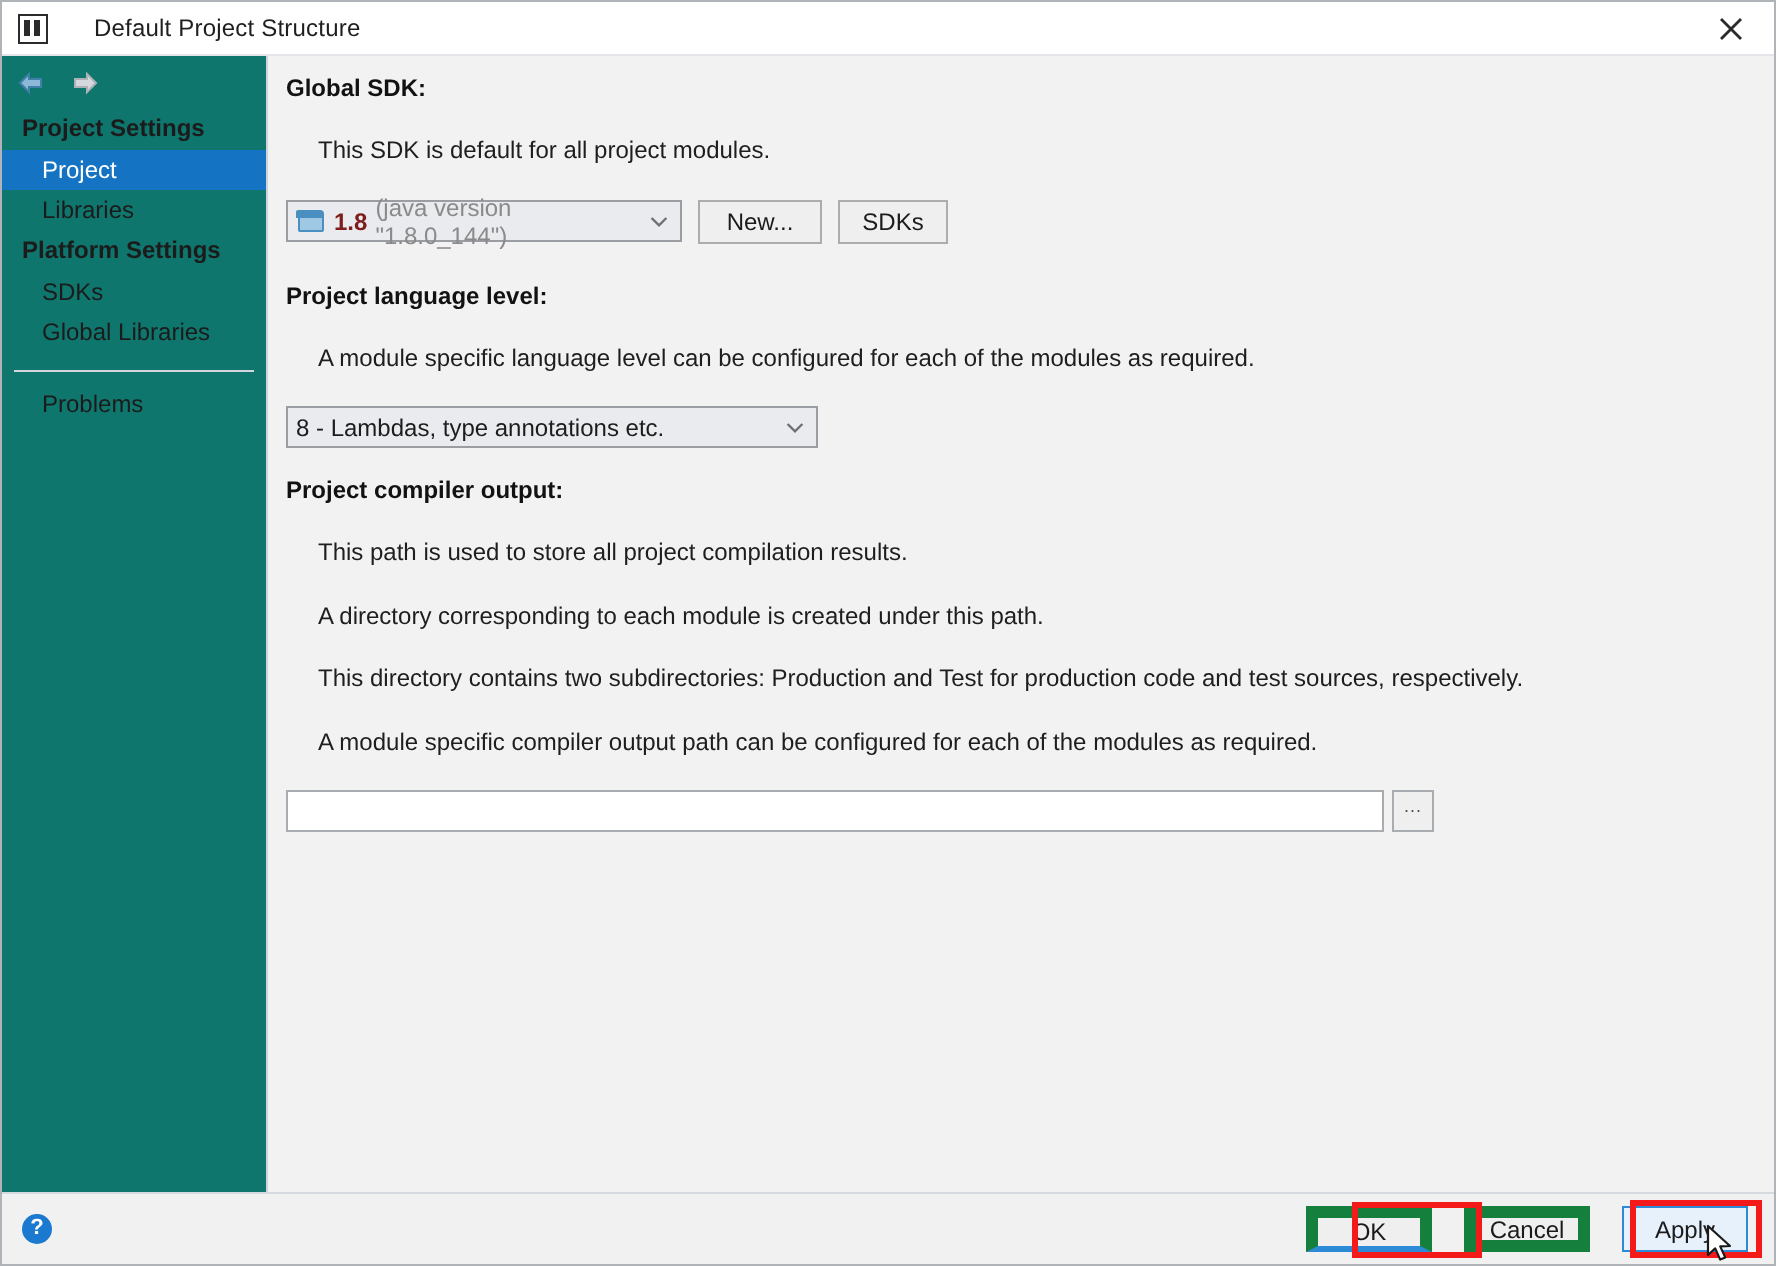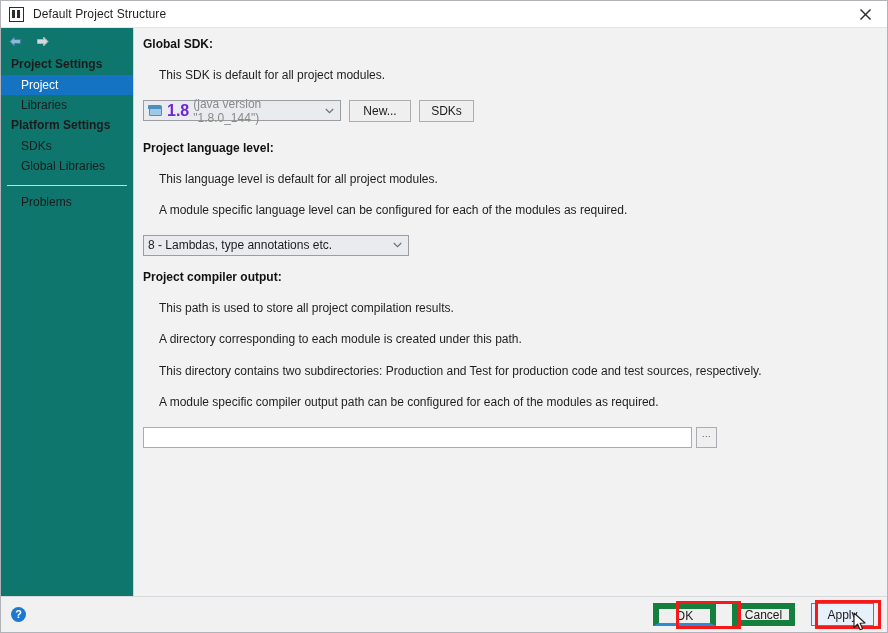--- a/index.html
+++ b/index.html
@@ -57,21 +57,21 @@
     background: #2b2b2b;
   }
   #title-icon .ij::after {
     content: "";
     position: absolute;
     left: 7px; top: 2px;
     width: 3px; height: 8px;
     background: #2b2b2b;
   }
   #title-text {
-    margin-left: 9px;
+    margin-left: 23px;
     font-size: 12px;
     color: #1f1f1f;
     letter-spacing: 0.1px;
   }
   #close-btn {
     position: absolute;
     right: 0; top: 0;
     width: 44px; height: 27px;
     display: flex;
     align-items: center;
@@ -202,22 +202,22 @@
   }
   .sdk-icon .b2 {
     position: absolute; left: 1px; top: 4px;
     width: 13px; height: 8px;
     background: #9fc8e4;
     border: 1px solid #4a8fc0;
     border-radius: 0 0 1px 1px;
   }
   .sdk-ver {
     font-weight: bold;
-    color: #6d28d9;
-    font-size: 16px;
+    color: #7f1d1d;
+    font-size: 12px;
   }
   .sdk-detail {
     color: #8a8a8a;
     font-size: 12px;
     margin-left: 4px;
   }
   .combo-text {
     color: #1d1d1d;
     font-size: 12px;
   }
@@ -414,21 +414,20 @@
           </div>
           <div class="btn" id="btn-new">New...</div>
           <div class="btn" id="btn-edit">SDKs</div>
         </div>
       </div>
 
       <div class="spacer-20"></div>
 
       <div class="section">
         <div class="sec-title">Project language level:</div>
-        <div class="sec-line">This language level is default for all project modules.</div>
         <div class="sec-line">A module specific language level can be configured for each of the modules as required.</div>
         <div class="row-controls">
           <div class="combo" id="lang-combo">
             <span class="combo-text">8 - Lambdas, type annotations etc.</span>
             <span class="chev">
               <svg width="9" height="6" viewBox="0 0 9 6" aria-hidden="true">
                 <path d="M0.8 1 L4.5 4.7 L8.2 1" fill="none" stroke="#6d7175" stroke-width="1.2"></path>
               </svg>
             </span>
           </div>

